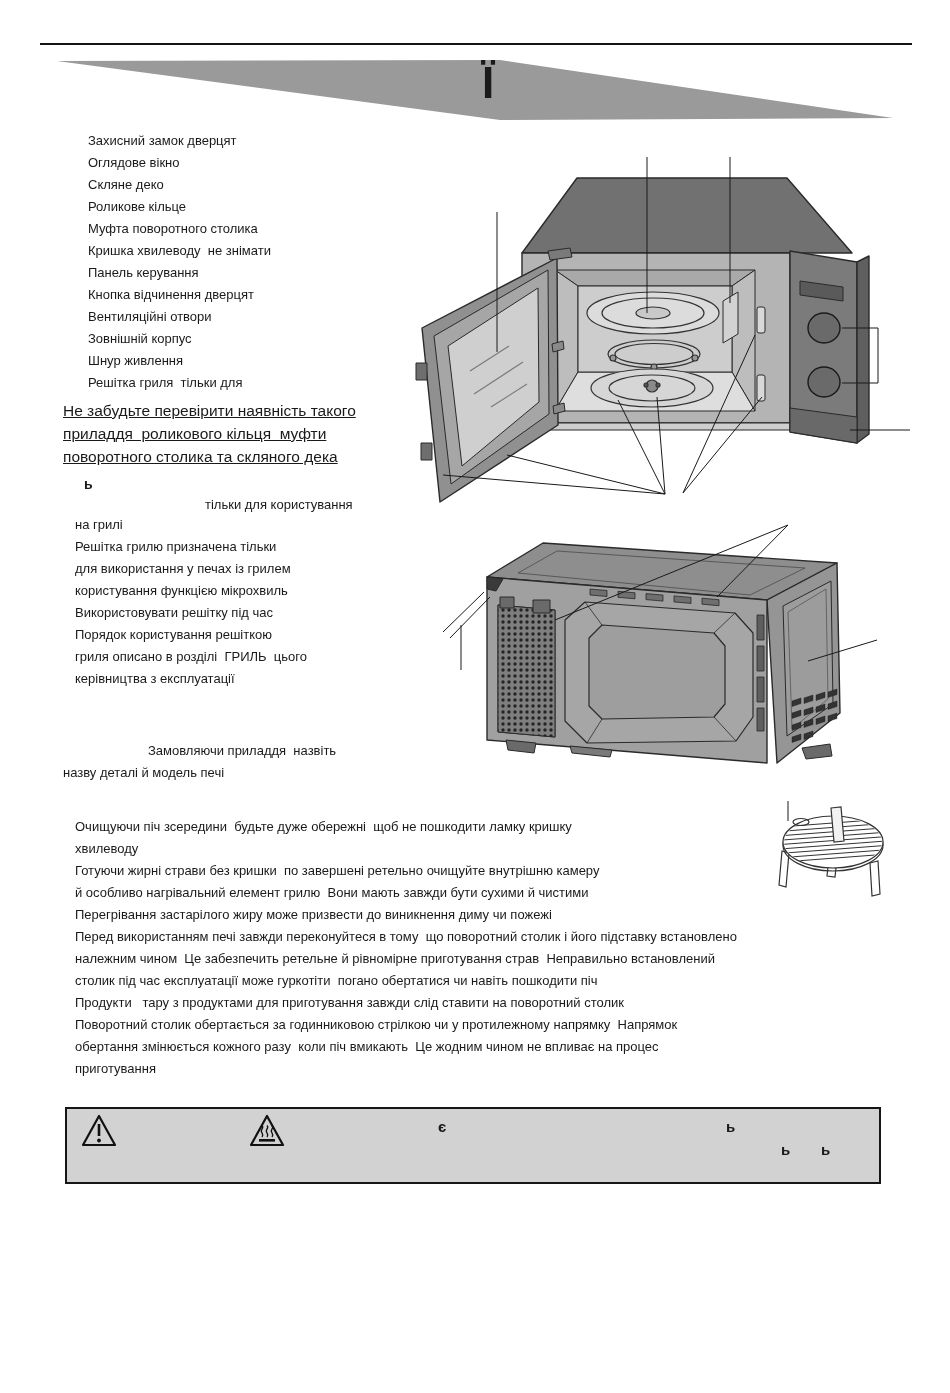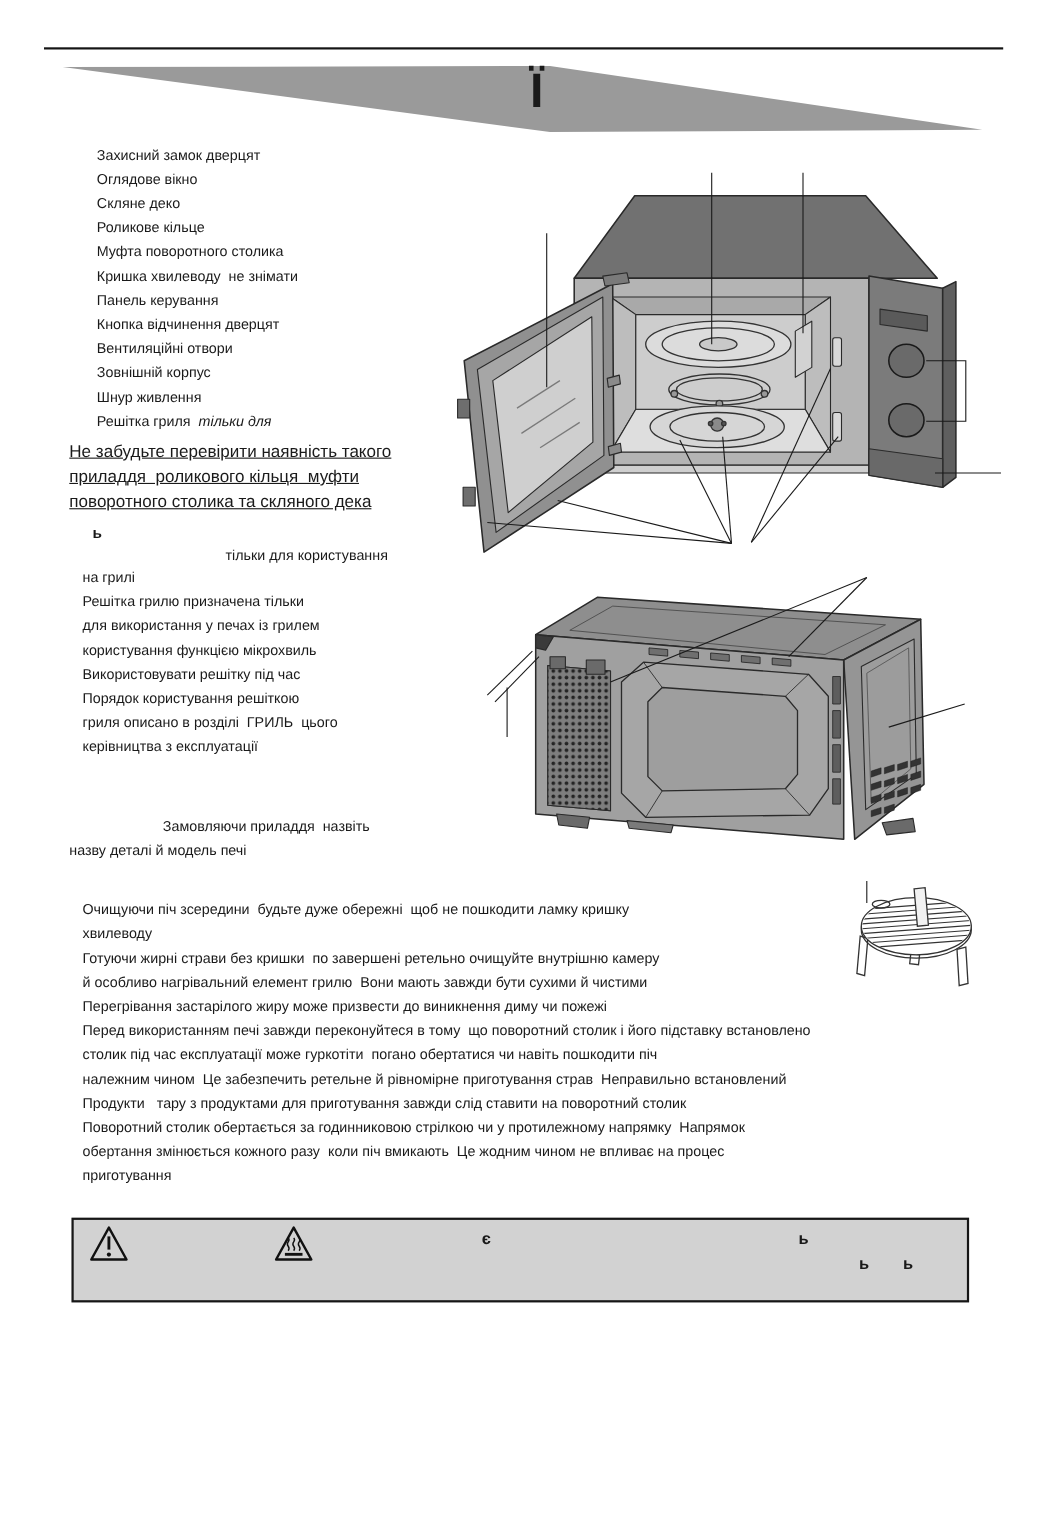--- a/index.html
+++ b/index.html
@@ -6,21 +6,21 @@
     --banner:#9a9a9a;
     --box_bg:#d2d2d2;
     --text:#1a1a1a;
   }
   html,body{margin:0;padding:0;background:#fff;}
   .page{position:relative;width:950px;height:1393px;background:#fff;overflow:hidden;
         font-family:"Liberation Sans",sans-serif;color:var(--text);}
   .abs{position:absolute;}
   .line{white-space:pre;font-size:13px;line-height:22px;}
   .nline{white-space:pre;font-size:15.5px;line-height:23px;text-decoration:underline;}
-  .it{font-style:italic;}
+  .it{}
   .top-rule{left:40px;top:43px;width:872px;height:2px;background:#141414;}
   .title{left:453px;top:60px;width:70px;text-align:center;font-size:44px;font-weight:bold;line-height:46px;}
   .soft{font-weight:bold;font-size:14px;}
   .wbox{left:65px;top:1107px;width:816px;height:77px;background:var(--box_bg);
         border:2px solid #161616;box-sizing:border-box;}
   .wletter{position:absolute;font-weight:bold;font-size:15px;line-height:16px;}
   svg{display:block;}
 </style>
 </head>
 <body>
@@ -72,22 +72,22 @@
   <div class="abs line" style="left:148px;top:740px">Замовляючи приладдя  назвіть</div>
   <div class="abs line" style="left:63px;top:762px">назву деталі й модель печі</div>
 
   <div class="abs" style="left:75px;top:816px">
     <div class="line">Очищуючи піч зсередини  будьте дуже обережні  щоб не пошкодити ламку кришку</div>
     <div class="line">хвилеводу</div>
     <div class="line">Готуючи жирні страви без кришки  по завершені ретельно очищуйте внутрішню камеру</div>
     <div class="line">й особливо нагрівальний елемент грилю  Вони мають завжди бути сухими й чистими</div>
     <div class="line">Перегрівання застарілого жиру може призвести до виникнення диму чи пожежі</div>
     <div class="line">Перед використанням печі завжди переконуйтеся в тому  що поворотний столик і його підставку встановлено</div>
+    <div class="line">належним чином  Це забезпечить ретельне й рівномірне приготування страв  Неправильно встановлений</div>
     <div class="line">столик під час експлуатації може гуркотіти  погано обертатися чи навіть пошкодити піч</div>
-    <div class="line">належним чином  Це забезпечить ретельне й рівномірне приготування страв  Неправильно встановлений</div>
     <div class="line">Продукти   тару з продуктами для приготування завжди слід ставити на поворотний столик</div>
     <div class="line">Поворотний столик обертається за годинниковою стрілкою чи у протилежному напрямку  Напрямок</div>
     <div class="line">обертання змінюється кожного разу  коли піч вмикають  Це жодним чином не впливає на процес</div>
     <div class="line">приготування</div>
   </div>
 
   <svg class="abs" style="left:410px;top:145px" width="540" height="380" viewBox="0 0 540 380">
     <g stroke="#2a2a2a" stroke-width="1.4" fill="none" stroke-linejoin="round">
       <polygon points="167,33 377,33 442,108 112,108" fill="#717171"></polygon>
       <rect x="112" y="108" width="268" height="170" fill="#b4b4b4"></rect>

